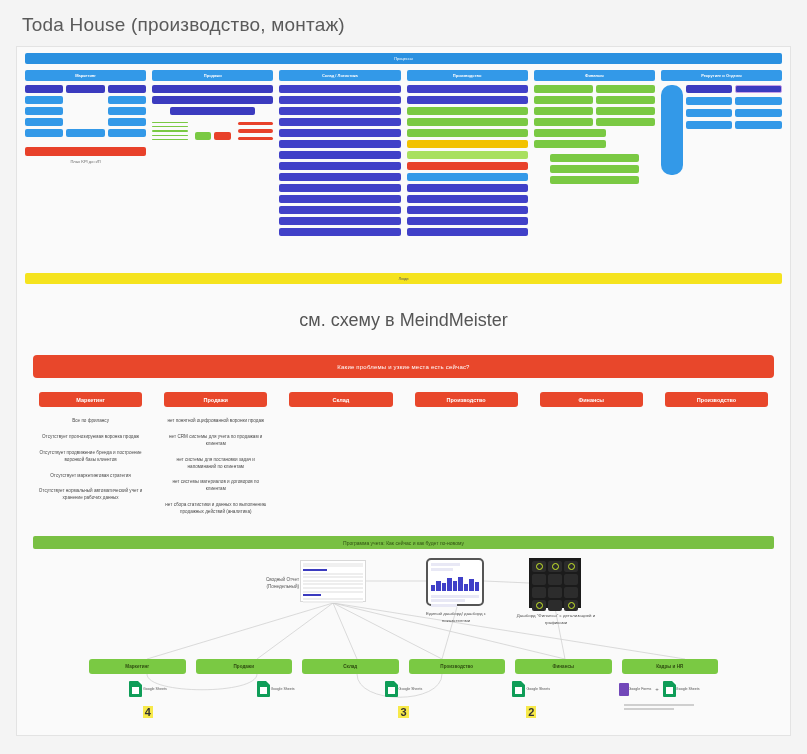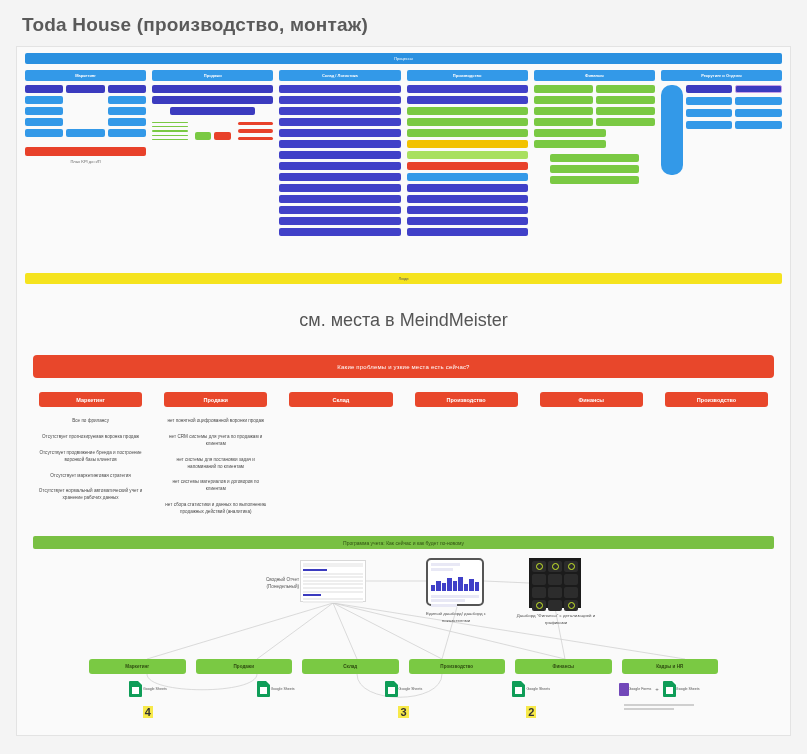--- a/index.html
+++ b/index.html
@@ -3,21 +3,21 @@
 <meta charset="utf-8">
 <style>
   * { box-sizing: border-box; margin: 0; padding: 0; }
   body {
     width: 807px; height: 754px;
     background: #f4f4f4;
     font-family: "Liberation Sans", sans-serif;
     overflow: hidden;
   }
   .page-title {
-    font-size: 19px; color: #5a5a5a; font-weight: 700;
+    font-size: 19px; color: #5a5a5a; font-weight: 400;
     padding: 14px 0 10px 22px; letter-spacing: .2px;
   }
   .card {
     position: relative;
     margin: 0 16px; height: 690px;
     background: #fafafa; border: 1px solid #e3e3e3;
     overflow: hidden;
   }
 
   
@@ -308,21 +308,21 @@
           </div>
         </div>
       </div>
     </div>
   </div>
 
   <div class="yellow-bar">
     <span>Люди</span>
   </div>
 
-  <div class="meind">см. места в MeindMeister</div>
+  <div class="meind">см. схему в MeindMeister</div>
 
   <div class="red-banner">
     <span>Какие проблемы и узкие места есть сейчас?</span>
   </div>
 
   <div class="prob-cols">
     <div class="prob-col">
       <div class="prob-head">
         <span>Маркетинг</span>
         </div>

